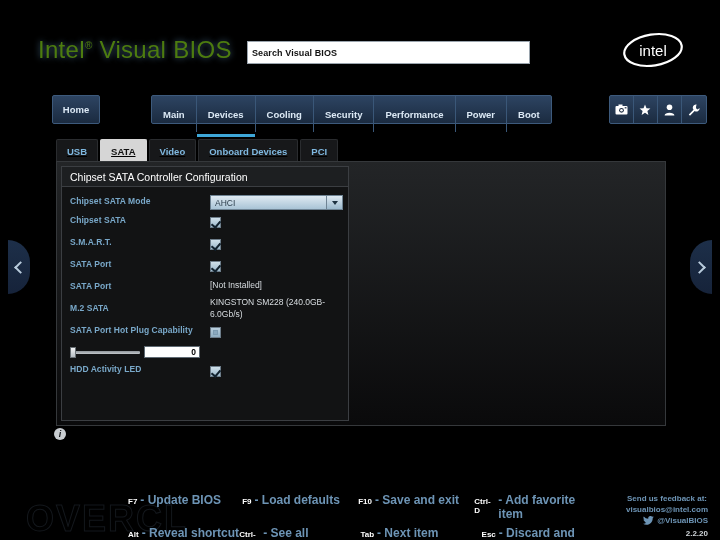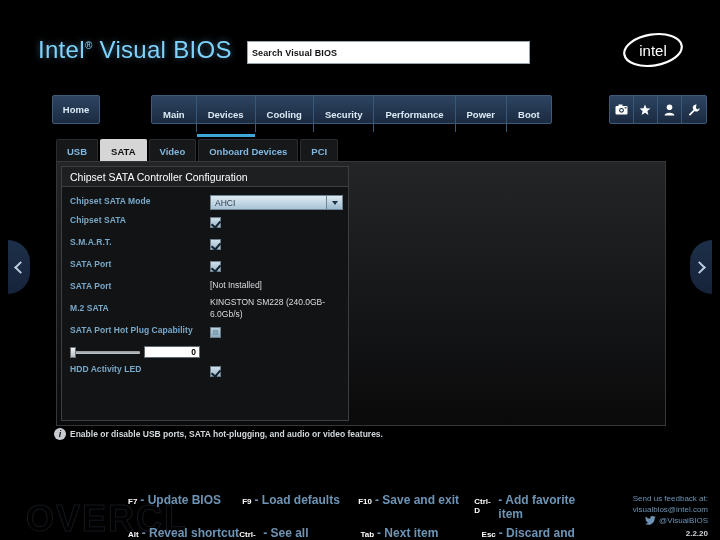--- a/index.html
+++ b/index.html
@@ -9,21 +9,21 @@
     font-family: "Liberation Sans", sans-serif;
     overflow: hidden;
   }
   #root { position: relative; width: 720px; height: 540px; background: #000; }
 
   
   .header { position: absolute; left: 0; top: 0; width: 720px; height: 88px; }
   .brand {
     position: absolute; left: 38px; top: 36px;
     font-size: 24px; font-weight: 300; letter-spacing: .3px;
-    color: #7dd3fc;
+    color: #4d7c0f;
     text-shadow: 0 0 6px rgba(120,180,230,.55);
   }
   .brand sup { font-size: 10px; vertical-align: super; }
   .search-box {
     position: absolute; left: 247px; top: 41px;
     width: 283px; height: 23px;
     background: #fff; border: 1px solid #9aa4ad;
     display: flex; align-items: center;
   }
   .search-box .sv {
@@ -74,21 +74,21 @@
   }
   .icon-btn:last-child { border-right: none; }
   .close-btn {
     margin-left: 9px; width: 26px;
     display: flex; align-items: center; justify-content: center;
     background: linear-gradient(180deg,#2d4462 0%,#1b2b40 100%);
     border: 1px solid #3d5a7c; border-radius: 2px;
   }
 
   
-  .subtabs { position: absolute; left: 56px; top: 139px; height: 23px; display: flex; }
+  .subtabs { position: absolute; left: 56px; top: 139px; height: 23px; display: flex; text-decoration: underline; }
   .subtab {
     display: flex; align-items: center; padding: 0 10px;
     font-size: 9.5px; font-weight: bold; color: #7fb8e0;
     background: #17181a;
     border: 1px solid #2a2c2f; border-bottom: none;
     margin-right: 2px; border-radius: 2px 2px 0 0;
   }
   .subtab.active { background: #d6d6d6; color: #111; border-color: #d6d6d6; }
 
   
@@ -213,21 +213,21 @@
     font-family: "Liberation Sans", sans-serif;
     user-select: none;
   }
   .shortcuts { position: absolute; left: 128px; top: 493px; width: 470px; }
   .sc-row { display: flex; margin-bottom: 5px; }
   .sc { display: flex; align-items: baseline; }
   .sc .k { color: #fff; font-size: 8px; font-weight: bold; }
   .sc .d { color: #6d94b5; font-size: 12px; font-weight: bold; margin-left: 3px; }
   .feedback {
     position: absolute; right: 12px; top: 493px; text-align: center;
-    color: #6d94b5; font-size: 8px; font-weight: normal; line-height: 11px; margin-left: 28px;
+    color: #6d94b5; font-size: 8px; font-weight: bold; line-height: 11px; margin-left: 28px;
   }
   .tw-line { display: flex; align-items: center; justify-content: flex-end; gap: 3px; }
   .version {
     position: absolute; right: 12px; top: 529px;
     color: #cfd4d8; font-size: 8px; font-weight: bold;
   }
 </style>
 </head>
 <body>
 
@@ -383,21 +383,20 @@
             <span class="cb checked"></span>
           </div>
         </div>
 
       </div>
     </div>
   </div>
 
   <div class="helpline">
     <span class="info-ico">i</span>
-    <span class="help-text">Enable or disable USB ports, SATA hot-plugging, and audio or video features.</span>
   </div>
 
   <div class="side-arrow left">
     <span class="chev l"></span>
   </div>
   <div class="side-arrow right">
     <span class="chev r"></span>
   </div>
 
   <div class="watermark">OVERCL</div>

